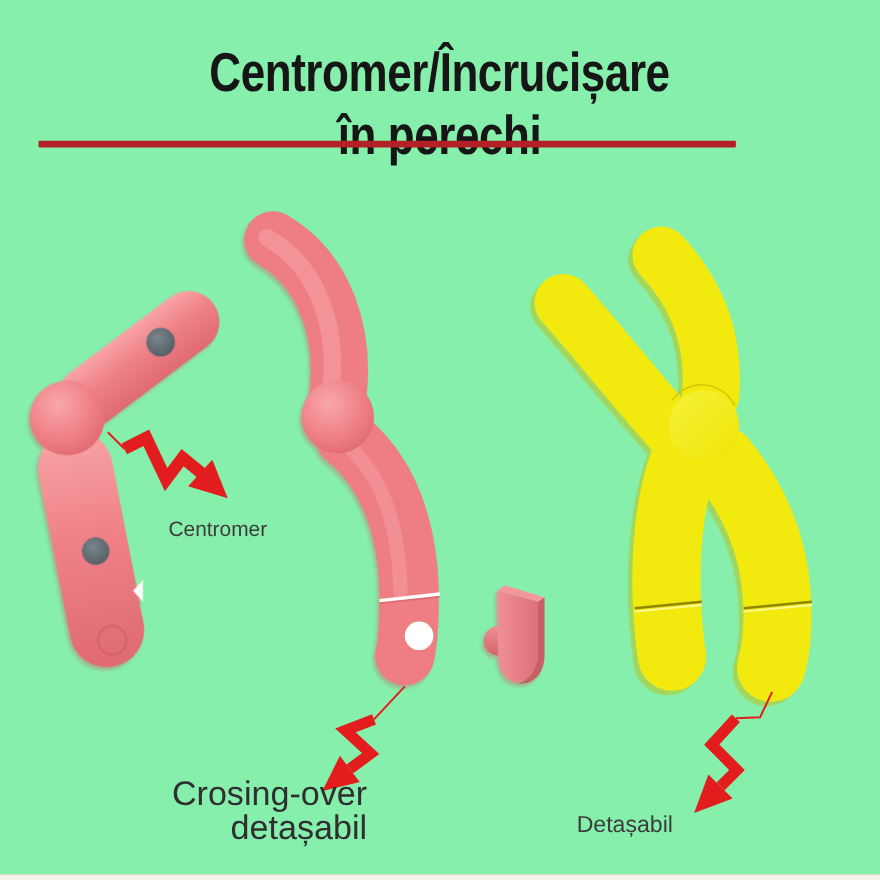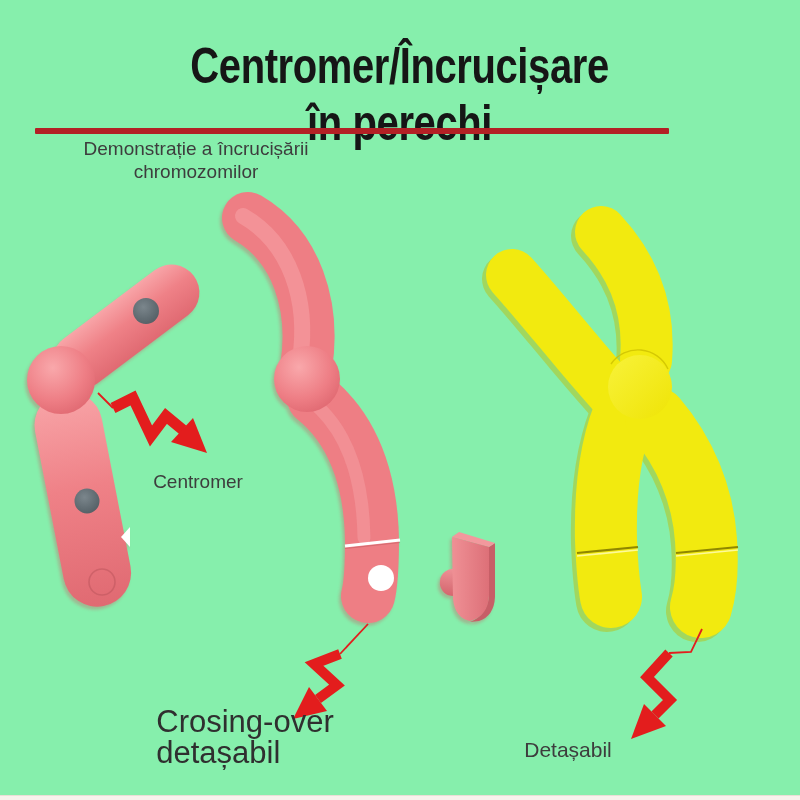--- a/index.html
+++ b/index.html
@@ -22,21 +22,21 @@
   .art{position:absolute;inset:0;}
   .pink-shadow{filter:drop-shadow(-2px 3px 1.5px rgba(201,90,97,0.35));}
   .yellow-shadow{filter:drop-shadow(-4px 4px 0px rgba(196,186,0,0.45));}
   .title{position:absolute;top:4px;left:0;right:0;text-align:center;
          color:var(--title-text);font-weight:700;font-size:50px;line-height:57px;}
   .title .tline{display:inline-block;transform:scaleX(0.8);letter-spacing:-0.5px;white-space:nowrap;}
   .divider{position:absolute;left:35px;top:128px;width:634px;height:6px;
            background:var(--divider-red);border-radius:1px;}
   .subtitle{position:absolute;top:137px;left:0;width:392px;text-align:center;
             font-size:19px;line-height:23px;color:var(--body-text);}
-  .lbl{position:absolute;color:var(--body-text);text-align:left;white-space:nowrap;}
+  .lbl{position:absolute;color:var(--body-text);text-align:right;white-space:nowrap;}
   .lbl-centromer{left:198px;top:471px;font-size:19px;transform:translateX(-50%);}
   .lbl-crossover{left:245px;top:706px;font-size:31px;line-height:31px;color:#2f2f2f;transform:translateX(-50%);}
   .lbl-detasabil{left:568px;top:738px;font-size:21px;transform:translateX(-50%);}
   .bottom-strip{position:absolute;left:0;right:0;bottom:0;height:4px;
                 background:var(--bottom-strip);border-top:1px solid #eadfd6;}
 </style>
 </head>
 <body>
 
 <div class="stage">
@@ -131,24 +131,20 @@
     </g>
   </svg>
 
   <h1 class="title">
     <span class="tline">Centromer/Încrucișare</span><br>
     <span class="tline">în perechi</span>
   </h1>
 
   <div class="divider"></div>
 
-  <div class="subtitle">
-    <span>Demonstrație a încrucișării</span><br>
-    <span>chromozomilor</span>
-  </div>
 
   <div class="lbl lbl-centromer">Centromer</div>
 
   <div class="lbl lbl-crossover">
     <span>Crosing-over</span><br>
     <span>detașabil</span>
   </div>
 
   <div class="lbl lbl-detasabil">Detașabil</div>
 

